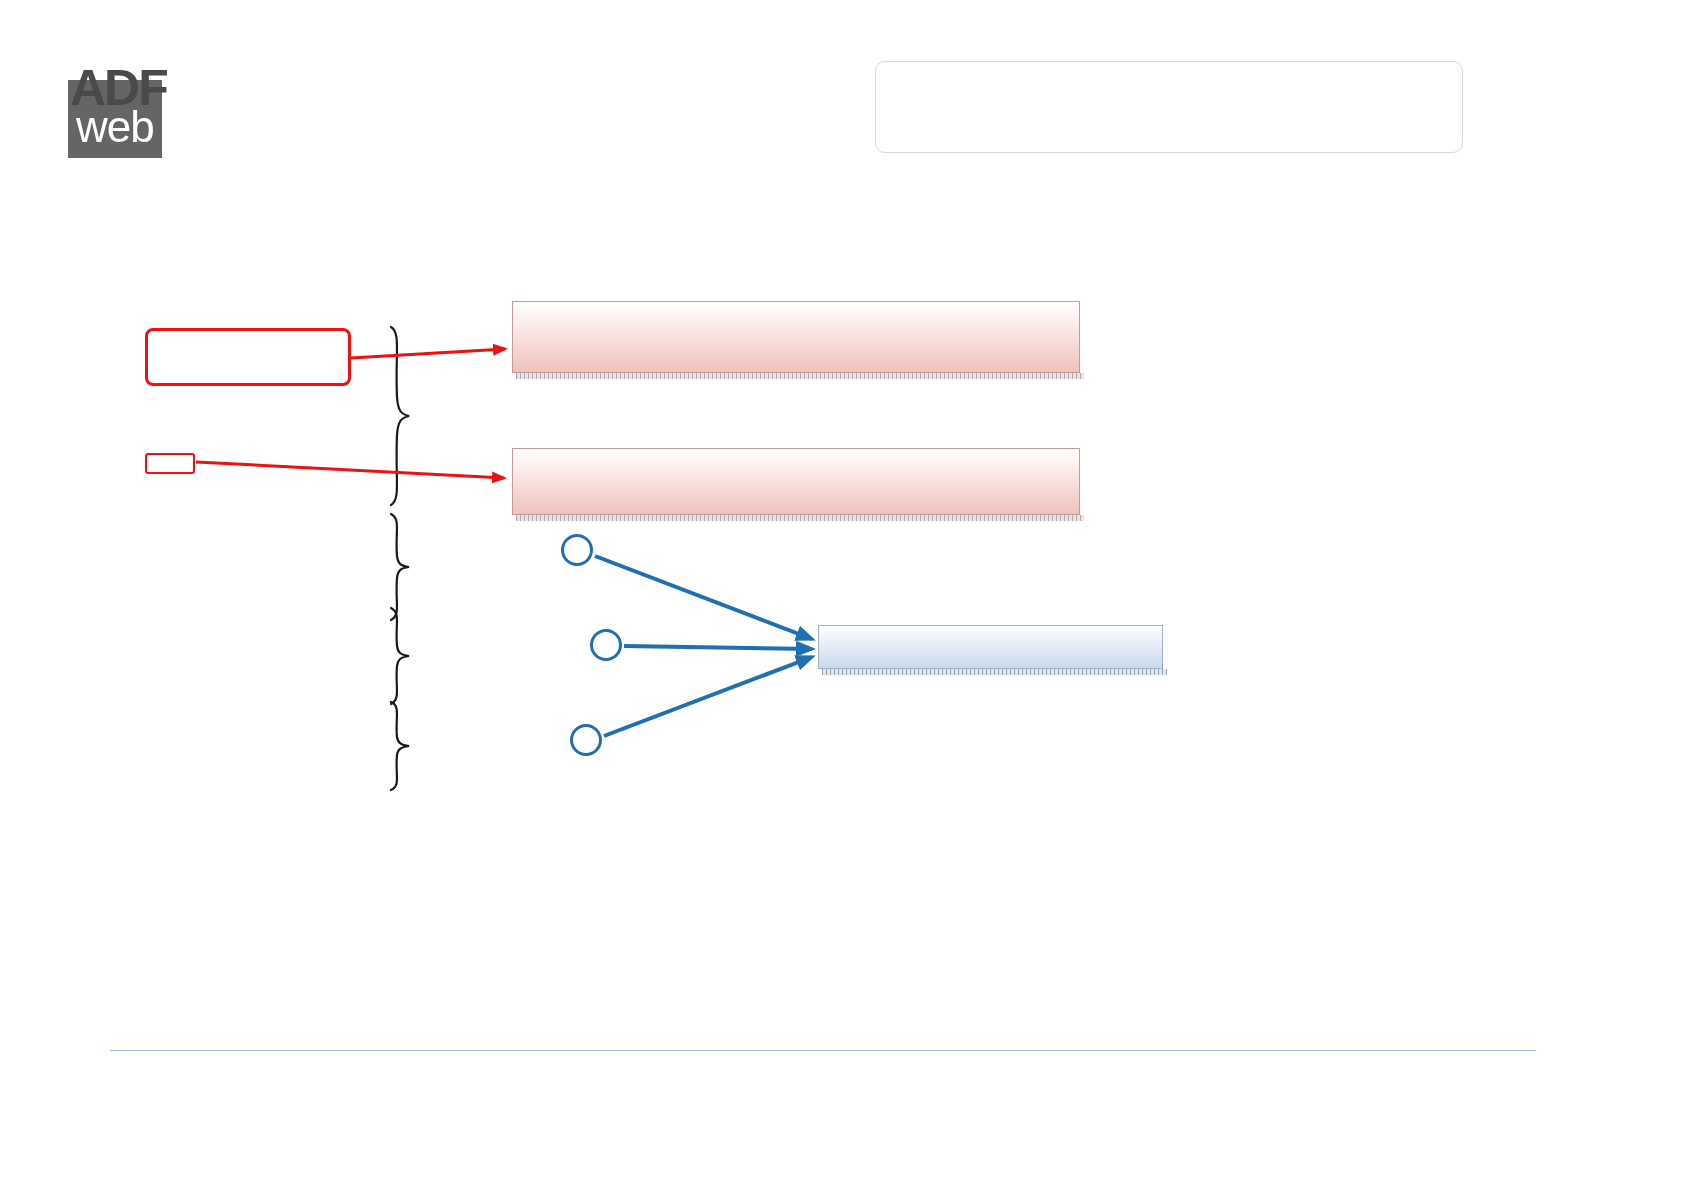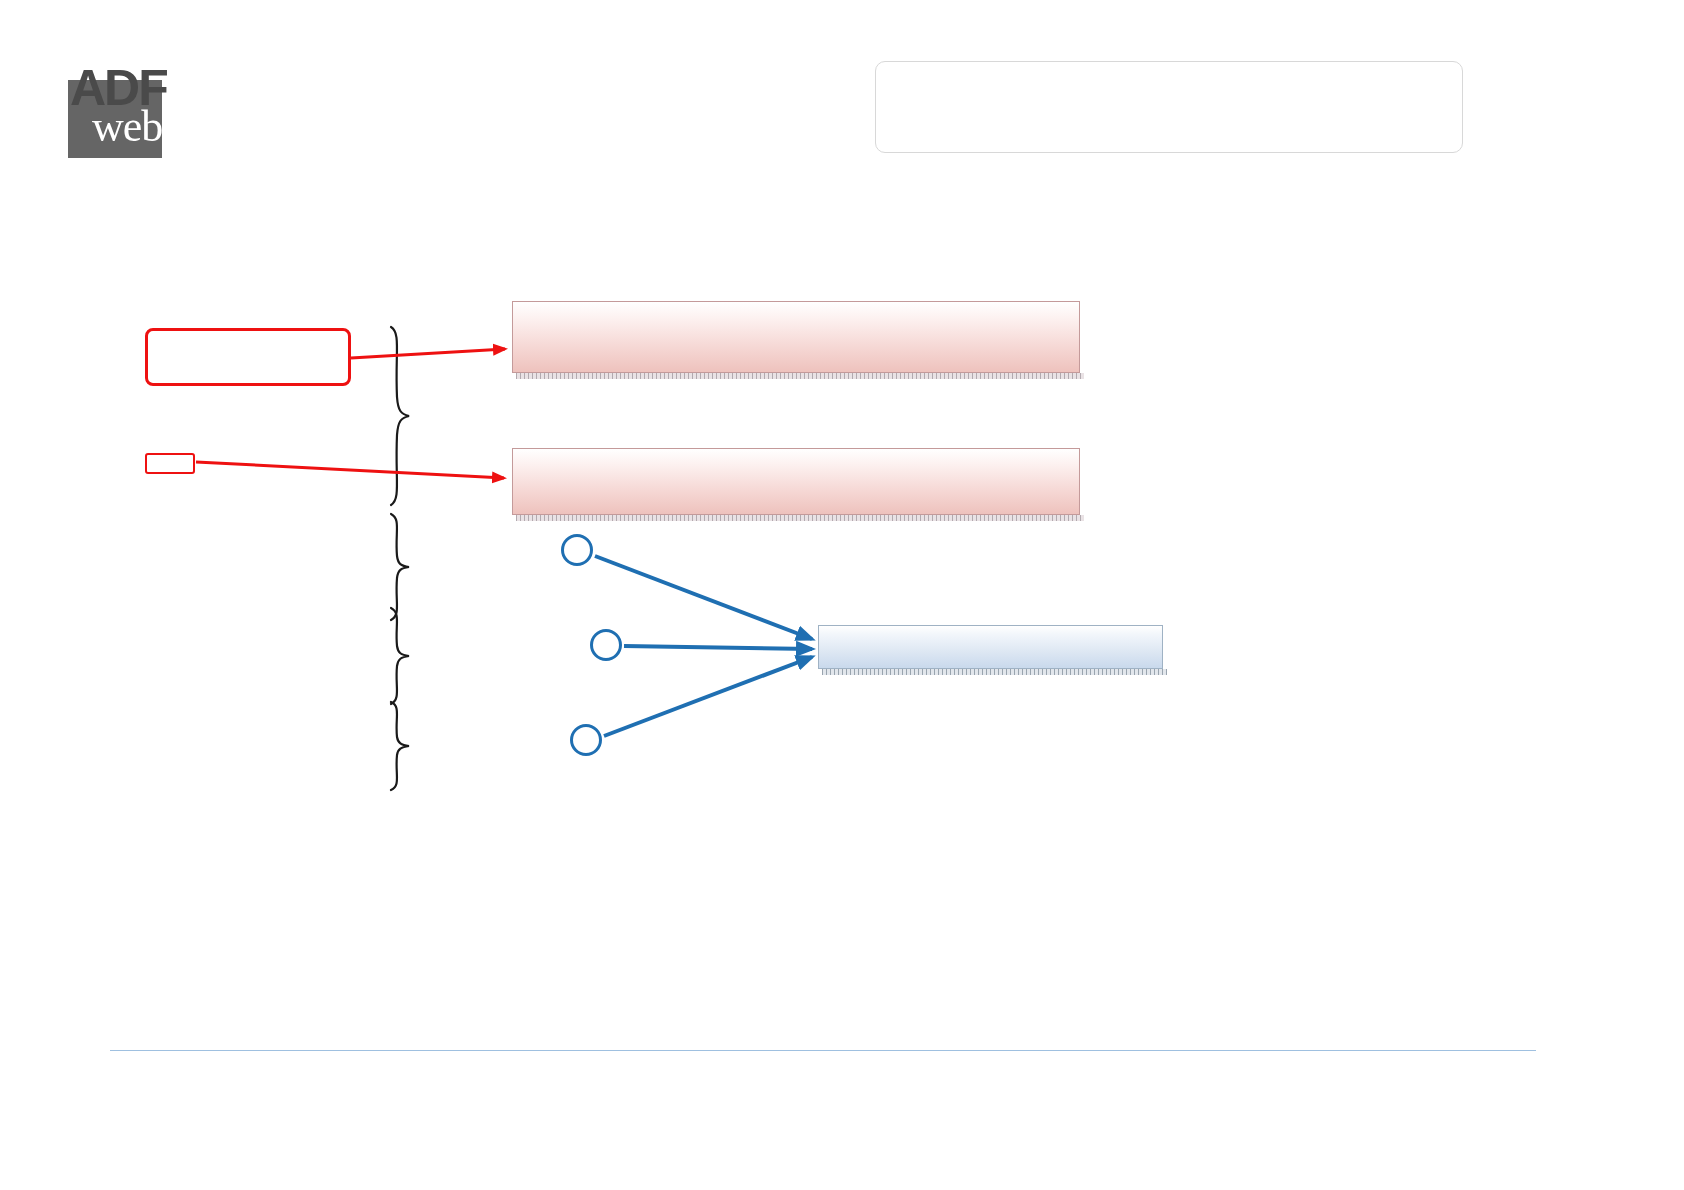--- a/index.html
+++ b/index.html
@@ -43,24 +43,24 @@
     height: 52px;
     color: #4a4a4a;
     font-family: "Liberation Sans", sans-serif;
     font-weight: bold;
     font-size: 50px;
     line-height: 50px;
     letter-spacing: -2px;
   }
   #logo .logo-web {
     position: absolute;
-    left: 24px;
+    left: 8px;
     top: 42px;
     color: #ffffff;
-    font-family: Liberation Serif, serif;
+    font-family: Liberation Sans, sans-serif;
     font-size: 44px;
     line-height: 44px;
     letter-spacing: -1px;
   }
 
   
   #title-box {
     position: absolute;
     left: 875px;
     top: 33px;

